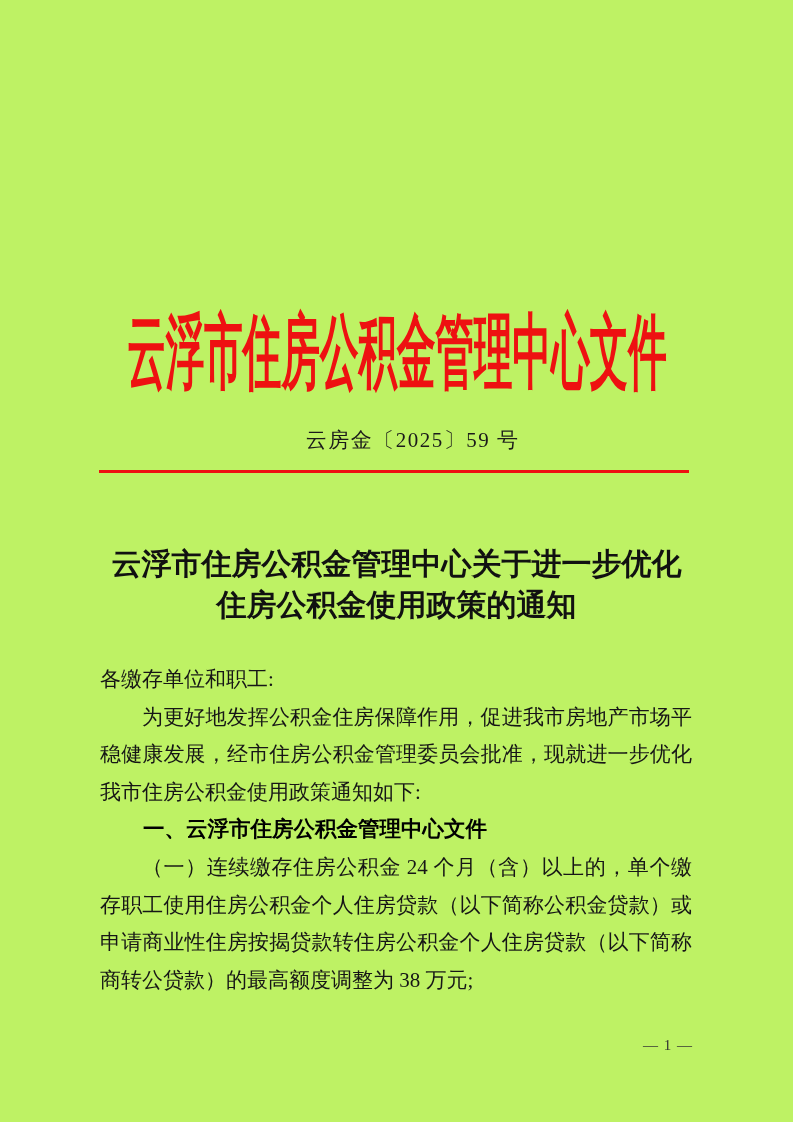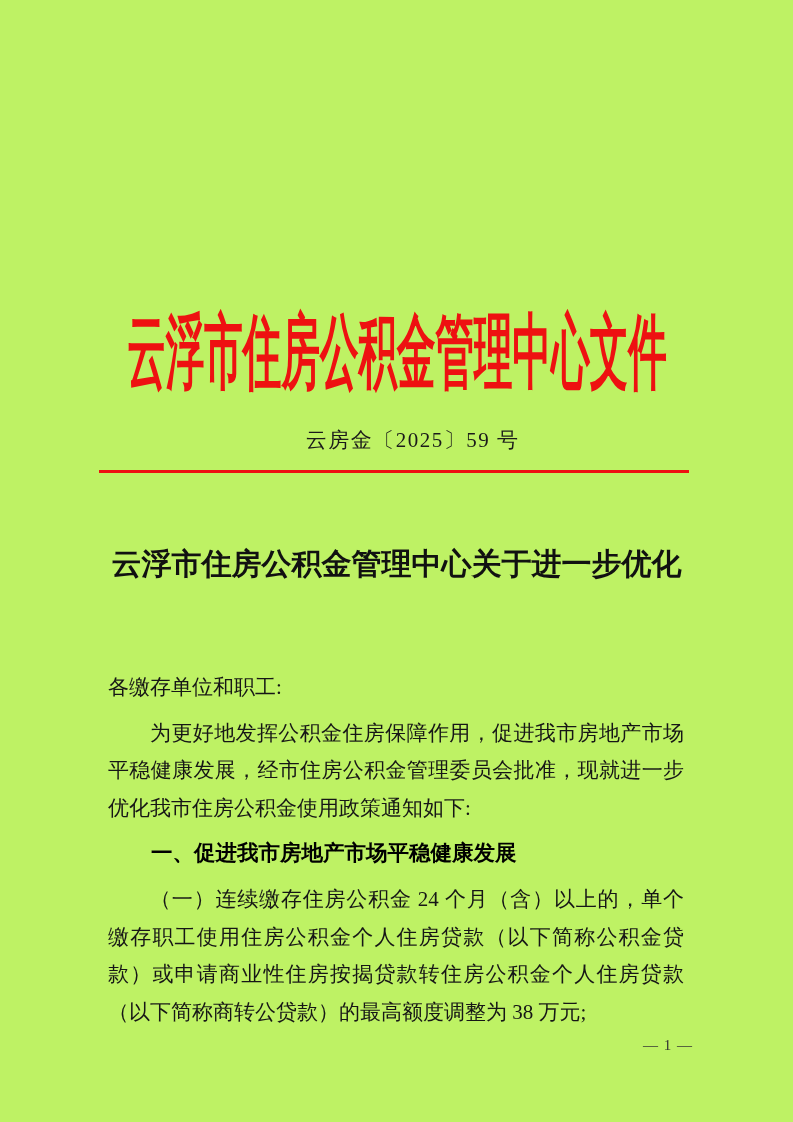--- a/index.html
+++ b/index.html
@@ -81,21 +81,21 @@
     top: 661px;
     left: 100px;
     width: 592px;
     font-family: "Liberation Serif", serif;
     font-size: 21px;
     line-height: 37.6px;
     color: #161616;
     text-align: justify;
     text-justify: inter-ideograph;
   }
-  .doc-body p { margin: 8px; }
+  .doc-body p { margin: 0; }
   .para-indent { text-indent: 2em; }
   .section-heading {
     font-family: "Liberation Sans", sans-serif;
     font-weight: bold;
     font-size: 21.5px;
     color: #000000;
   }
 
   .page-footer {
     position: absolute;
@@ -116,26 +116,27 @@
   <div class="letterhead-wrap">
     <span class="letterhead">云浮市住房公积金管理中心文件</span>
   </div>
 
   <div class="doc-number">云房金〔2025〕59 号</div>
 
   <div class="red-divider"></div>
 
   <h1 class="doc-title">
     <span class="title-line">云浮市住房公积金管理中心关于进一步优化</span>
+    <span class="title-line">住房公积金使用政策的通知</span>
   </h1>
 
   <div class="doc-body">
     <p class="salutation">各缴存单位和职工:</p>
     <p class="para-indent">为更好地发挥公积金住房保障作用，促进我市房地产市场平稳健康发展，经市住房公积金管理委员会批准，现就进一步优化我市住房公积金使用政策通知如下:</p>
-    <p class="para-indent section-heading">一、促进我市房地产市场平稳健康发展</p>
+    <p class="para-indent section-heading">一、云浮市住房公积金管理中心文件</p>
     <p class="para-indent">（一）连续缴存住房公积金 24 个月（含）以上的，单个缴存职工使用住房公积金个人住房贷款（以下简称公积金贷款）或申请商业性住房按揭贷款转住房公积金个人住房贷款（以下简称商转公贷款）的最高额度调整为 38 万元;</p>
   </div>
 
   <div class="page-footer">
     <span>— 1 —</span>
   </div>
 
 </div>
 
 </body></html>

